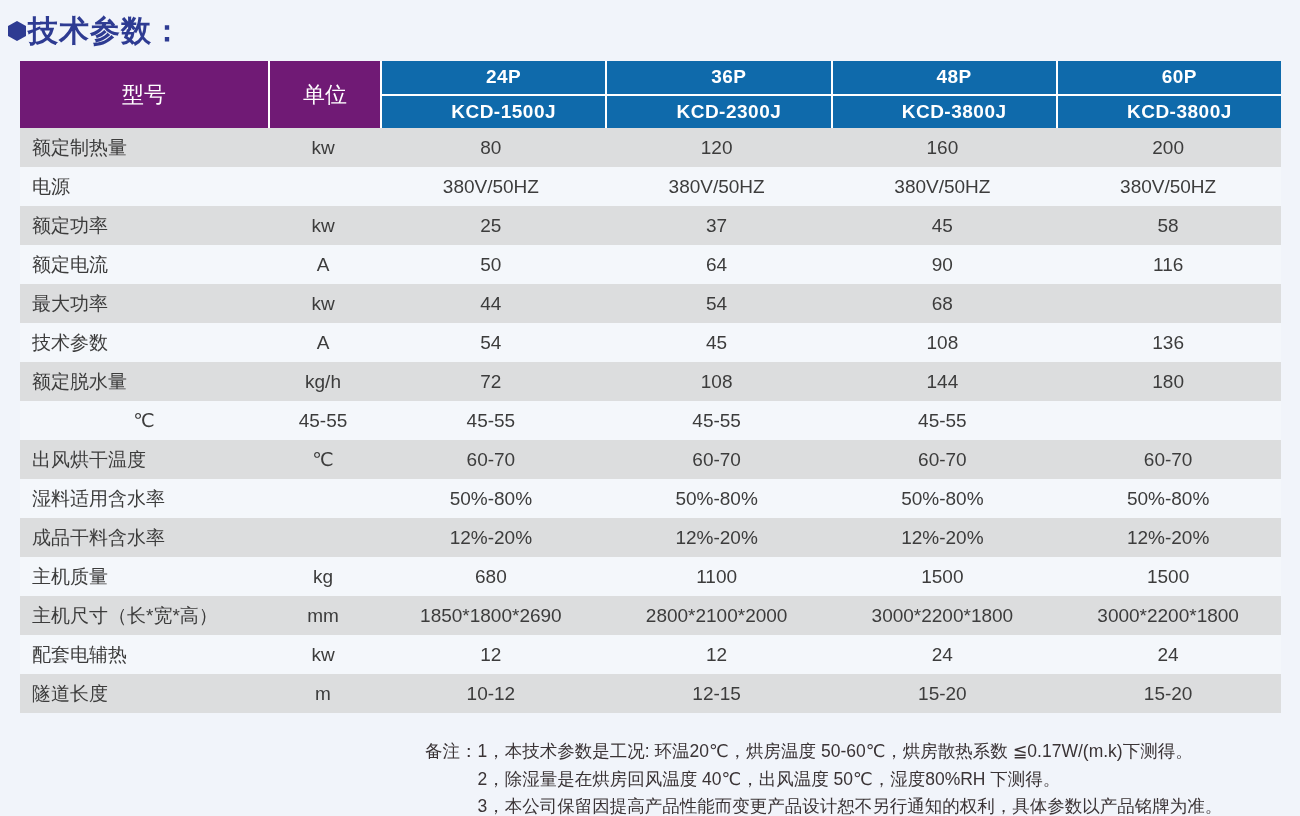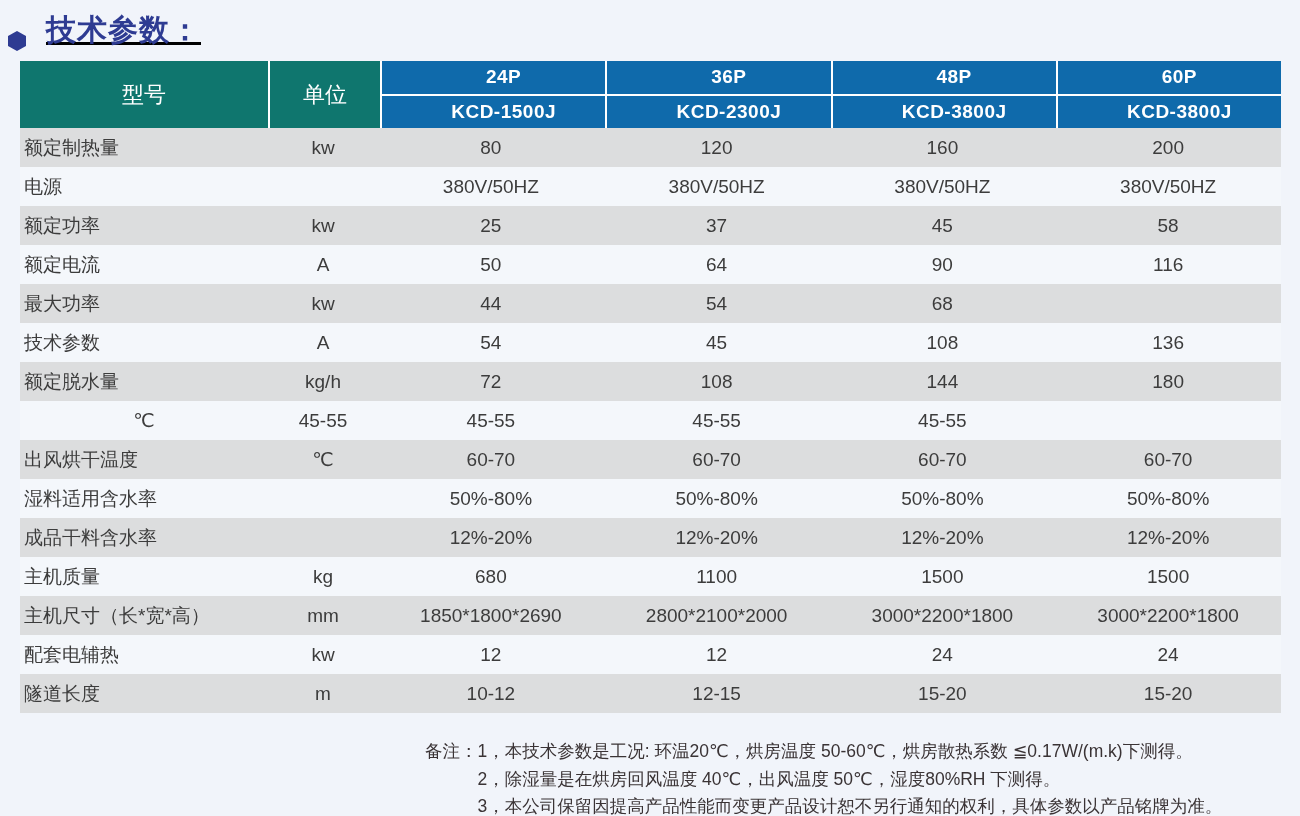--- a/index.html
+++ b/index.html
@@ -4,61 +4,61 @@
 <style>
   * { box-sizing: border-box; margin: 0; padding: 0; }
   html, body {
     width: 1300px; height: 816px;
     background: #f1f4fa;
     font-family: "Liberation Sans", "DejaVu Sans", sans-serif;
     overflow: hidden;
   }
   
   .page-title {
-    display: flex; align-items: flex-end; gap: 20px;
-    margin: 11px 0 0 8px; height: 40px; text-decoration: underline;
+    display: flex; align-items: center; gap: 2px;
+    margin: 11px 0 0 8px; height: 40px;
   }
   .hex-bullet {
     width: 18px; height: 20px; background: #2e3b92; flex: 0 0 auto;
     clip-path: polygon(50% 0, 100% 25%, 100% 75%, 50% 100%, 0 75%, 0 25%);
   }
   .title-text {
     font-size: 30px; font-weight: bold; color: #2e3b92; letter-spacing: 1px;
   }
   
   .spec-table { width: 1261px; margin: 10px 0 0 20px; }
   .thead {
     display: grid;
     grid-template-columns: 248px 110px 1fr 1fr 1fr 1fr;
     column-gap: 2px;
     background: #ffffff;
     height: 67px;
   }
   .th-cell {
-    background: #0f766e; color: #ffffff;
+    background: #701a75; color: #ffffff;
     display: flex; align-items: center; justify-content: center;
     font-size: 22px; font-weight: 500;
   }
   .model-col {
     display: grid; grid-template-rows: 1fr 1fr; row-gap: 2px; background: #ffffff;
   }
   .model-col > div {
     background: #0f6aab; color: #ffffff;
     display: flex; align-items: center; justify-content: center;
     font-size: 19px; font-weight: bold; letter-spacing: 0.5px; padding-left: 20px;
   }
   .tbody .trow {
     display: grid;
     grid-template-columns: 248px 110px 1fr 1fr 1fr 1fr;
     height: 39px; align-items: center;
     color: #3c3c3c; font-size: 19px;
   }
   .tbody .trow:nth-child(odd)  { background: #dcddde; }
   .tbody .trow:nth-child(even) { background: #f4f7fb; }
-  .cell-label { padding-left: 4px; text-align: left; }
+  .cell-label { padding-left: 12px; text-align: left; }
   .cell-unit, .cell-value { text-align: center; }
   
   .notes {
     display: flex;
     margin: 25px 0 0 425px;
     color: #3a3335; font-size: 17.5px; line-height: 27.5px;
   }
   .notes-prefix { white-space: nowrap; }
   .notes-items { display: flex; flex-direction: column; }
 </style>

